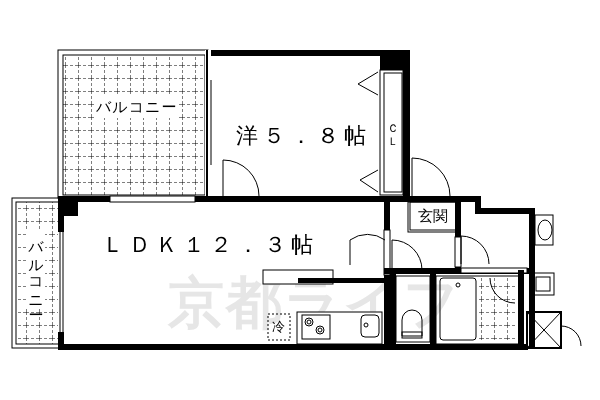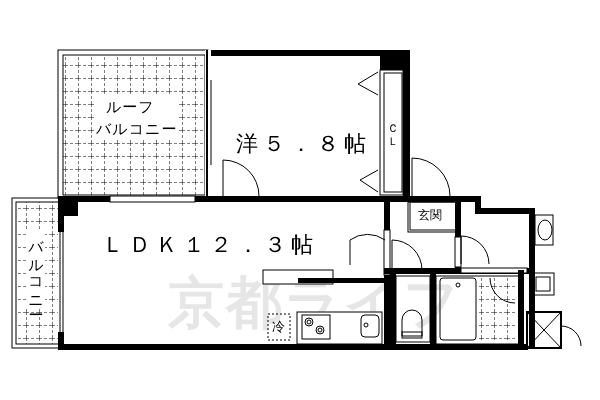--- a/index.html
+++ b/index.html
@@ -1,20 +1,20 @@
 <!DOCTYPE html>
 <html><head>
 <meta charset="utf-8">
 <style>
   html, body { margin:0; padding:0; background:#ffffff; }
   body { width:600px; height:400px; position:relative; overflow:hidden; font-family:"DejaVu Sans", sans-serif; }
   svg { position:absolute; left:0; top:0; }
   .lbl { position:absolute; color:#000; white-space:nowrap; font-family:"DejaVu Sans", sans-serif; }
   .room-big { font-size:22px; letter-spacing:5px; }
-  .room-sm { font-size:12px; }
+  .room-sm { font-size:15px; }
   .vert { writing-mode:vertical-rl; font-size:15px; letter-spacing:2px; background:#fff; }
   .bal { font-size:15px; background:#fff; line-height:22px; letter-spacing:1px; }
   .wm { position:absolute; left:168px; top:266px; font-size:56px; font-weight:bold; color:#e6e6e6; letter-spacing:2px; font-family:"DejaVu Sans", sans-serif; z-index:0; }
 </style>
 </head>
 <body>
 
 <div class="wm">京都ライフ</div>
 
 <svg width="600" height="400" viewBox="0 0 600 400" style="z-index:1">
@@ -119,27 +119,26 @@
     <rect x="436" y="276" width="84" height="68" fill="none" stroke="#000"></rect>
     <rect x="440" y="278" width="36" height="62" rx="3" fill="none" stroke="#000"></rect>
     <circle cx="458" cy="285" r="2" fill="none" stroke="#000"></circle>
     <rect x="479" y="278" width="38" height="62" fill="url(#grid)"></rect>
     <path d="M490 278 A25 25 0 0 0 515 303" fill="none" stroke="#000"></path>
     <rect x="518" y="270" width="6" height="78" fill="#000"></rect>
   </g>
 </svg>
 
 <div class="lbl bal" style="left:96px; top:96px; z-index:2;">
-  <div style="padding-left:10px;">ルーフ</div>
   <div>バルコニー</div>
 </div>
 
 <div class="lbl vert" style="left:26px; top:230px; z-index:2;">バルコニー</div>
 
-<div class="lbl room-big" style="left:236px; top:129px; z-index:2;text-align:right;">洋５．８帖</div>
+<div class="lbl room-big" style="left:236px; top:121px; z-index:2;text-align:right;">洋５．８帖</div>
 
 <div class="lbl room-big" style="left:102px; top:230px; z-index:2;text-align:right;">ＬＤＫ１２．３帖</div>
 
 <div class="lbl vert" style="left:384px; top:116px; font-size:11px; background:transparent; z-index:2;">ＣＬ</div>
 
 <div class="lbl room-sm" style="left:418px; top:207px; z-index:2;">玄関</div>
 
 <div class="lbl" style="left:272px; top:318px; font-size:13px; z-index:2;">冷</div>
 
 </body></html>

